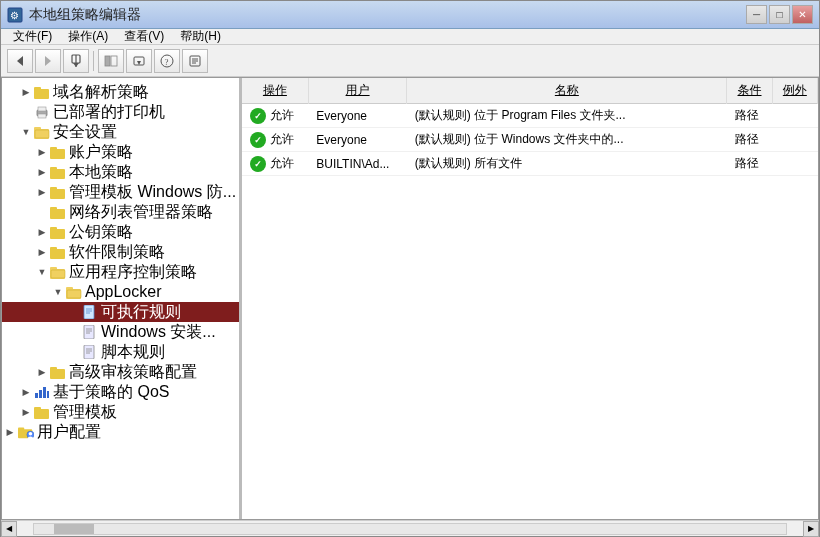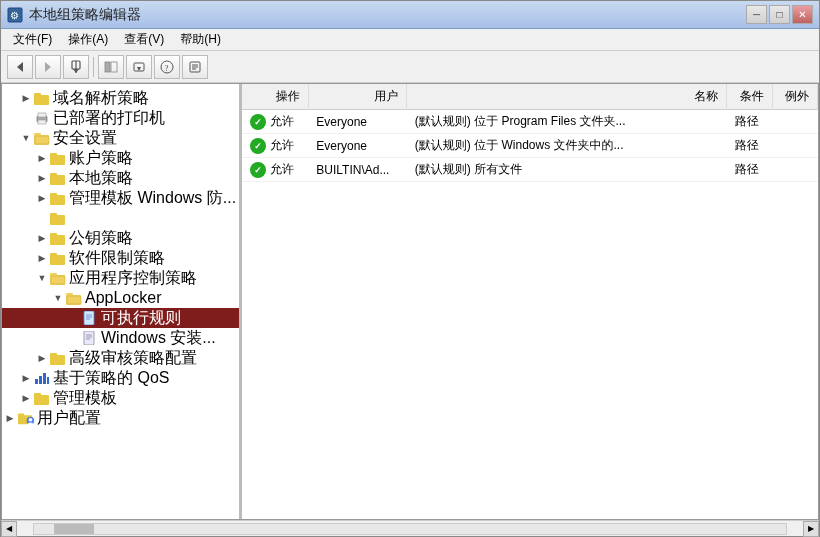--- a/index.html
+++ b/index.html
@@ -68,21 +68,21 @@
       color: #333;
     }
 
     .titlebar-btn.close {
       background: linear-gradient(to bottom, #e8a0a0, #c06060);
       color: #fff;
     }
 
     
     .menubar {
-      height: 22px;
+      height: 16px;
       display: flex;
       align-items: center;
       padding: 0 4px;
       background: #f0f0f0;
       border-bottom: 1px solid #ccc;
     }
 
     .menu-item {
       padding: 2px 8px;
       cursor: pointer;
@@ -204,28 +204,29 @@
       border-collapse: collapse;
       font-size: 12px;
     }
 
     .detail-table thead tr {
       background: #f0f0f0;
       border-bottom: 1px solid #ccc;
     }
 
     .detail-table th {
-      text-align: right;
+      text-align: center;
       padding: 4px 8px;
       font-weight: normal;
       border-right: 1px solid #ddd;
       color: #000;
       white-space: nowrap;
       cursor: pointer;
       user-select: none;
+      text-decoration: underline;
     }
 
     .detail-table td {
       padding: 3px 8px;
       border-bottom: 1px solid #f0f0f0;
       color: #000;
       white-space: nowrap;
     }
 
     .cell-with-icon {
@@ -424,20 +425,21 @@
       <div class="tree-item">
         <span class="tree-indent"></span>
         <span class="tree-indent"></span>
         <span class="tree-toggle" style="visibility:hidden">▶</span>
         <span class="tree-icon">
           <svg width="16" height="14" viewBox="0 0 16 14">
             <rect x="0" y="4" width="15" height="10" rx="1" fill="#e8c840"></rect>
             <rect x="0" y="2" width="7" height="4" rx="1" fill="#e8c840"></rect>
           </svg>
         </span>
+        <span class="tree-label">网络列表管理器策略</span>
       </div>
 
       <div class="tree-item">
         <span class="tree-indent"></span>
         <span class="tree-indent"></span>
         <span class="tree-toggle">▶</span>
         <span class="tree-icon">
           <svg width="16" height="14" viewBox="0 0 16 14">
             <rect x="0" y="4" width="15" height="10" rx="1" fill="#e8c840"></rect>
             <rect x="0" y="2" width="7" height="4" rx="1" fill="#e8c840"></rect>
@@ -515,20 +517,36 @@
           <svg width="14" height="14" viewBox="0 0 14 14">
             <rect x="1" y="0" width="10" height="14" rx="1" fill="#e8e8ff" stroke="#888" stroke-width="0.8"></rect>
             <line x1="3" y1="4" x2="9" y2="4" stroke="#888" stroke-width="0.8"></line>
             <line x1="3" y1="6" x2="9" y2="6" stroke="#888" stroke-width="0.8"></line>
             <line x1="3" y1="8" x2="7" y2="8" stroke="#888" stroke-width="0.8"></line>
           </svg>
         </span>
         <span class="tree-label">Windows 安装...</span>
       </div>
 
+      <div class="tree-item">
+        <span class="tree-indent"></span>
+        <span class="tree-indent"></span>
+        <span class="tree-indent"></span>
+        <span class="tree-indent"></span>
+        <span class="tree-toggle" style="visibility:hidden">▶</span>
+        <span class="tree-icon">
+          <svg width="14" height="14" viewBox="0 0 14 14">
+            <rect x="1" y="0" width="10" height="14" rx="1" fill="#e8e8ff" stroke="#888" stroke-width="0.8"></rect>
+            <line x1="3" y1="4" x2="9" y2="4" stroke="#888" stroke-width="0.8"></line>
+            <line x1="3" y1="6" x2="9" y2="6" stroke="#888" stroke-width="0.8"></line>
+            <line x1="3" y1="8" x2="7" y2="8" stroke="#888" stroke-width="0.8"></line>
+          </svg>
+        </span>
+        <span class="tree-label">脚本规则</span>
+      </div>
 
 
       <div class="tree-item">
         <span class="tree-indent"></span>
         <span class="tree-indent"></span>
         <span class="tree-toggle">▶</span>
         <span class="tree-icon">
           <svg width="16" height="14" viewBox="0 0 16 14">
             <rect x="0" y="4" width="15" height="10" rx="1" fill="#e8c840"></rect>
             <rect x="0" y="2" width="7" height="4" rx="1" fill="#e8c840"></rect>

